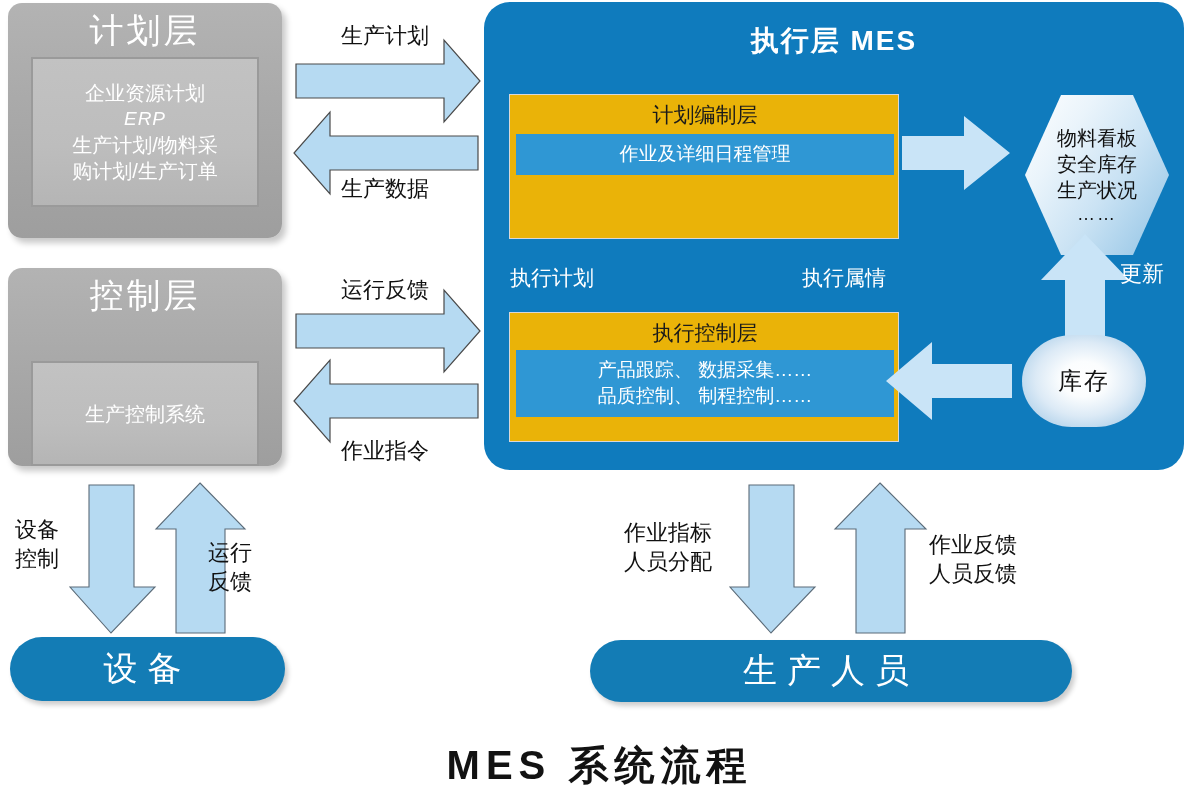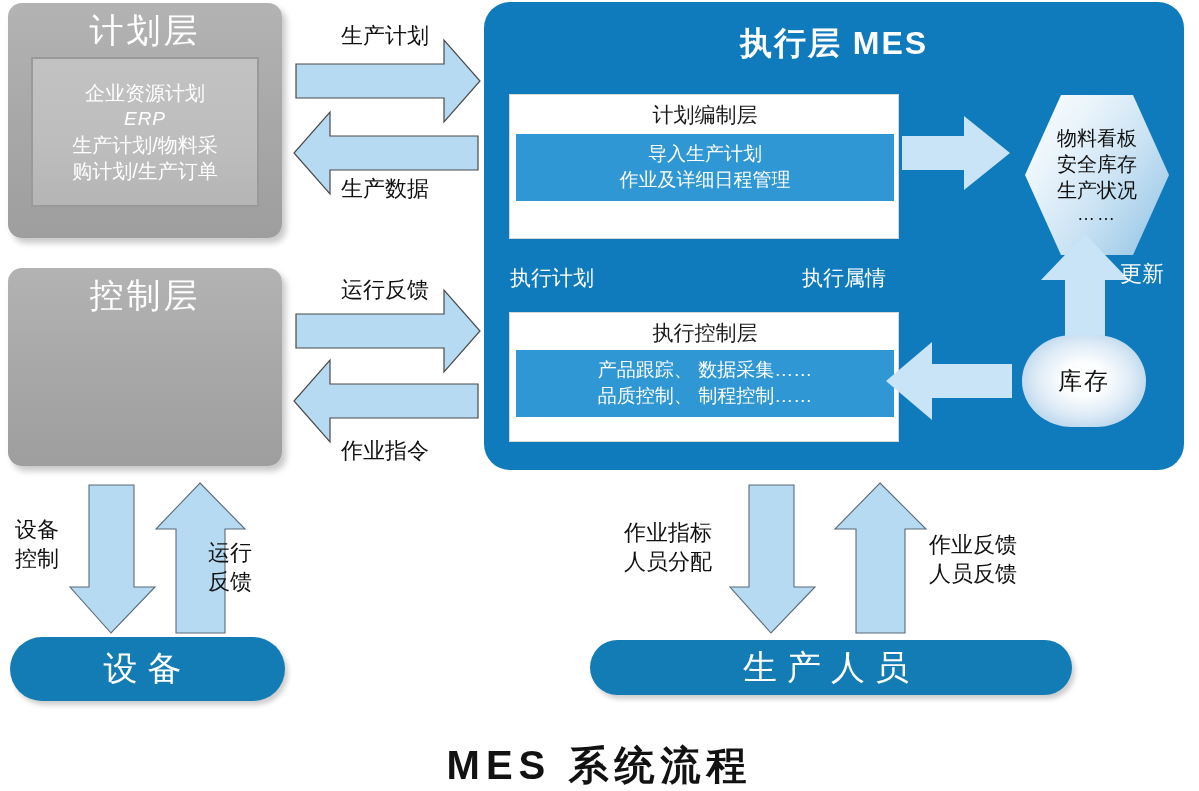--- a/index.html
+++ b/index.html
@@ -33,25 +33,25 @@
   .grey-inner .ln{font-size:20px;line-height:26px;white-space:nowrap;}
   .grey-inner .ln.italic{font-style:italic;font-size:19px;letter-spacing:1px;}
 
   
   .mes-panel{
     background:#0f7bbd;
     border-radius:26px;
     box-sizing:border-box;
   }
   .mes-title{
-    color:#ffffff;font-size:32px;font-weight:bold;letter-spacing:2px;
+    color:#ffffff;font-size:28px;font-weight:bold;letter-spacing:2px;
     text-align:center;width:100%;white-space:nowrap;
   }
   .white-card{
-    background:#ffffff;
+    background:#eab308;
     border:1px solid #d8d8d8;
     box-sizing:border-box;
     padding:5px 4px 6px 6px;
   }
   .white-card-title{
     color:#1a1a1a;font-size:21px;text-align:center;line-height:30px;
     white-space:nowrap;
   }
   .blue-strip{
     background:#2f97d4;
@@ -112,20 +112,23 @@
   <div class="grey-inner" style="width:228px;height:150px;margin-top:10px;">
     <div class="ln">企业资源计划</div>
     <div class="ln italic">ERP</div>
     <div class="ln">生产计划/物料采</div>
     <div class="ln">购计划/生产订单</div>
   </div>
 </div>
 
 <div class="abs grey-box" style="left:8px;top:268px;width:274px;height:198px;padding-top:10px;gap:39px;">
   <div class="grey-box-title">控制层</div>
+  <div class="grey-inner" style="width:228px;height:110px;margin-top:10px;">
+    <div class="ln">生产控制系统</div>
+  </div>
 </div>
 
 <div class="abs" style="left:292px;top:18px;width:190px;height:200px;">
   <svg width="190" height="200" viewBox="0 0 190 200">
     <polygon points="4,46 152,46 152,22 188,63 152,104 152,80 4,80" fill="#b6daf2" stroke="#4a4a4a" stroke-width="1.2"></polygon>
     <polygon points="186,118 38,118 38,94 2,135 38,176 38,152 186,152" fill="#b6daf2" stroke="#4a4a4a" stroke-width="1.2"></polygon>
   </svg>
 </div>
 <div class="abs lbl" style="left:300px;top:21px;width:170px;">生产计划</div>
 <div class="abs lbl" style="left:300px;top:174px;width:170px;">生产数据</div>
@@ -139,21 +142,20 @@
 <div class="abs lbl" style="left:300px;top:275px;width:170px;">运行反馈</div>
 <div class="abs lbl" style="left:300px;top:425px;width:170px;margin-top:11px;">作业指令</div>
 
 <div class="abs mes-panel" style="left:484px;top:2px;width:700px;height:468px;">
 
   <div class="mes-title abs" style="left:0;top:20px;">执行层 MES</div>
 
   <div class="white-card abs" style="left:25px;top:92px;width:390px;height:145px;">
     <div class="white-card-title">计划编制层</div>
     <div class="blue-strip" style="margin-top:4px;">
-      <div>导入生产计划</div>
       <div>作业及详细日程管理</div>
     </div>
   </div>
 
   <div class="mes-sub-label abs" style="left:26px;top:262px;">执行计划</div>
   <div class="mes-sub-label abs" style="left:318px;top:262px;">执行属情</div>
 
   <div class="white-card abs" style="left:25px;top:310px;width:390px;height:130px;">
     <div class="white-card-title">执行控制层</div>
     <div class="blue-strip" style="margin-top:2px;">
@@ -215,15 +217,15 @@
 <div class="abs lbl" style="left:610px;top:518px;width:116px;">
   <div>作业指标</div>
   <div>人员分配</div>
 </div>
 <div class="abs lbl" style="left:915px;top:530px;width:116px;">
   <div>作业反馈</div>
   <div>人员反馈</div>
 </div>
 
 <div class="abs pill" style="left:10px;top:637px;width:275px;height:64px;">设备</div>
-<div class="abs pill" style="left:590px;top:640px;width:482px;height:55px;">生产人员</div>
+<div class="abs pill" style="left:590px;top:640px;width:482px;height:62px;">生产人员</div>
 
 <div class="abs page-title" style="left:0;top:738px;">MES 系统流程</div>
 
 </body></html>

